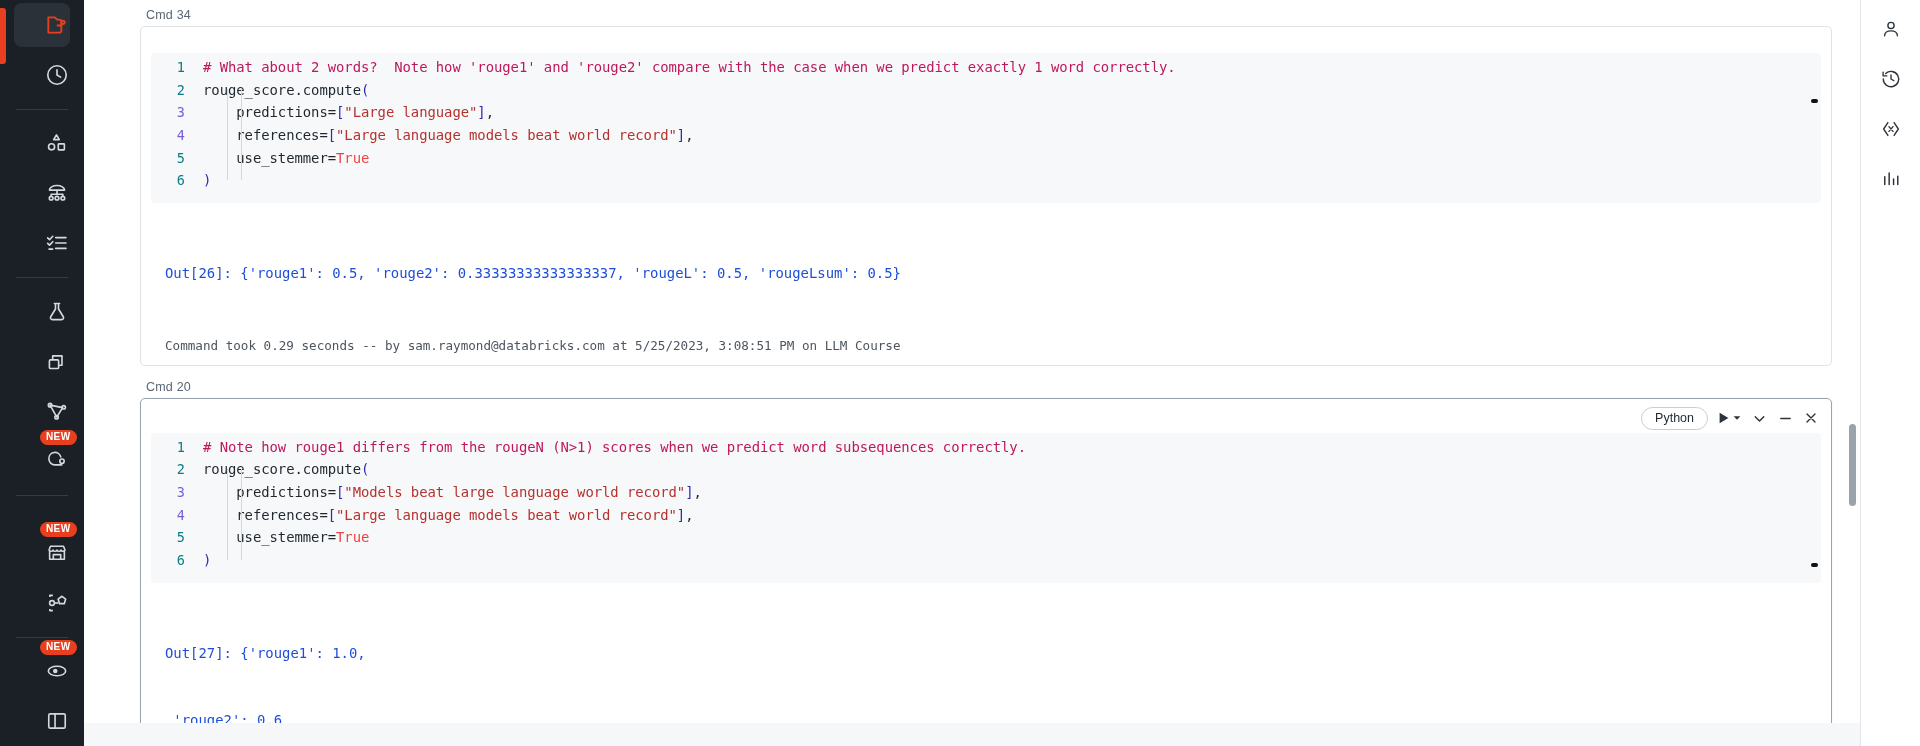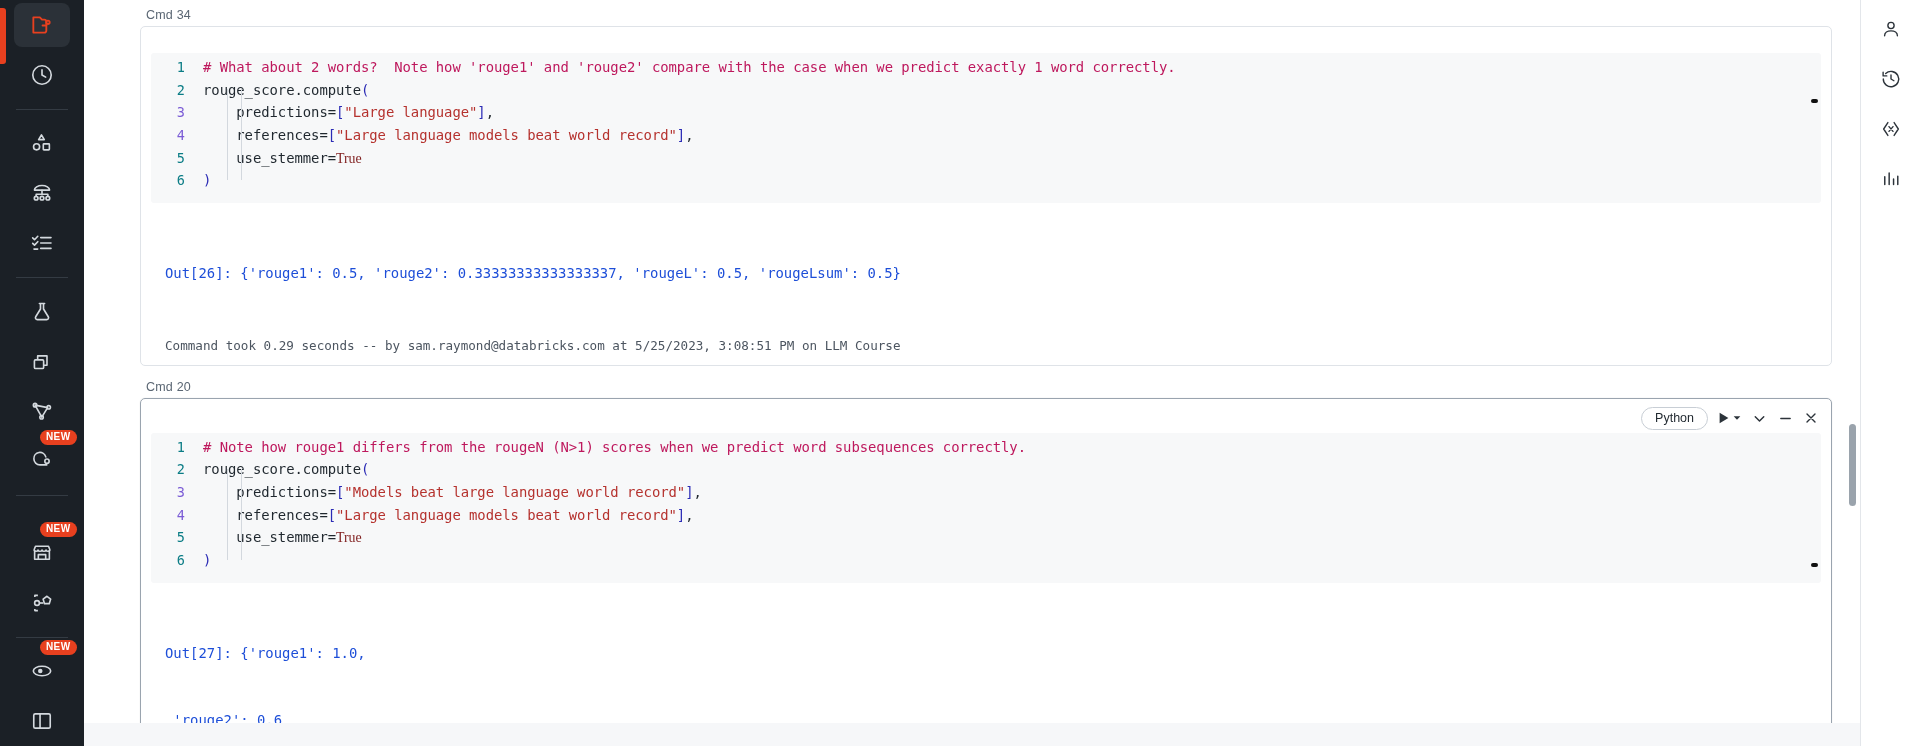--- a/index.html
+++ b/index.html
@@ -16,21 +16,21 @@
     width: 84px; height: 746px; background: #1b2026;
     display: flex; flex-direction: column; align-items: center;
     position: relative; flex: 0 0 84px;
   }
   .rail-accent {
     position: absolute; left: 0; top: 8px; width: 6px; height: 56px;
     background: #e8401f; border-radius: 0 3px 3px 0;
   }
   .rail-item {
     width: 56px; height: 50px; margin: 3px 4px;
-    display: flex; align-items: center; justify-content: center;
+    display: flex; align-items: center; justify-content: flex-end;
     border-radius: 8px; position: relative; cursor: pointer; text-decoration: underline;
   }
   .rail-item.active { background: #2b3138; }
   .rail-item svg { display: block; }
   .rail-sep { width: 52px; height: 1px; background: #343b43; margin: 9px 0; }
   .rail-spacer { height: 26px; }
   .new-badge {
     position: absolute; top: -9px; left: 26px;
     background: #e8401f; color: #fff;
     font-size: 10px; font-weight: bold; letter-spacing: .4px;
@@ -82,21 +82,21 @@
     font-family: "DejaVu Sans Mono", monospace;
   }
   .ln.v3 { color: #7b5cd6; }
   .ln.v4 { color: #7b5cd6; }
   .code-txt {
     font-family: "DejaVu Sans Mono", monospace; font-size: 13.9px;
     color: #1f272e; letter-spacing: -0.05px;
   }
   .tok-comment { color: #be185d; }
   .tok-str { color: #b5322e; }
-  .tok-kw { color: #7f1d1d; font-family: Liberation Serif, serif; }
+  .tok-kw { color: #ef4444; }
   .tok-paren { color: #2b2bb5; }
   .indent-guide {
     position: absolute; top: 0; bottom: 0; width: 1px; background: #d3d8de;
   }
 
   .out-block {
     font-family: "DejaVu Sans Mono", monospace; font-size: 13.9px;
     color: #1d4ed8; padding: 6px 0 2px 24px; white-space: pre;
     line-height: 22.5px;
   }

